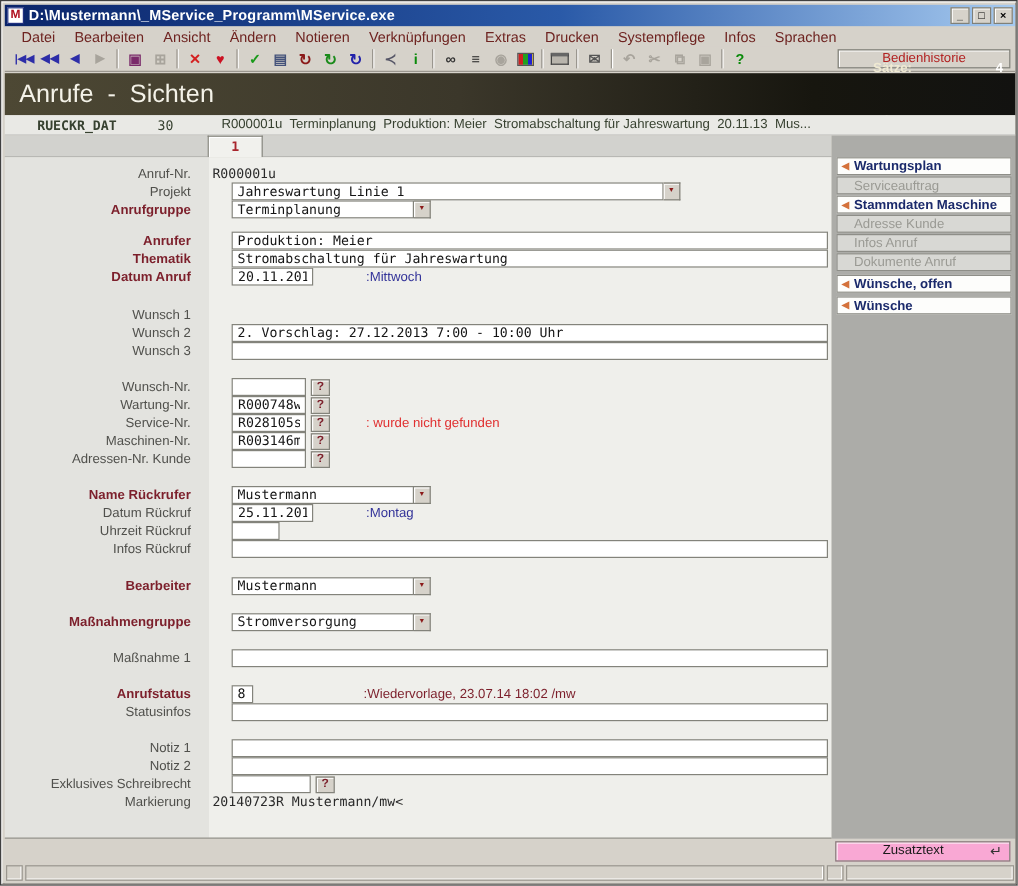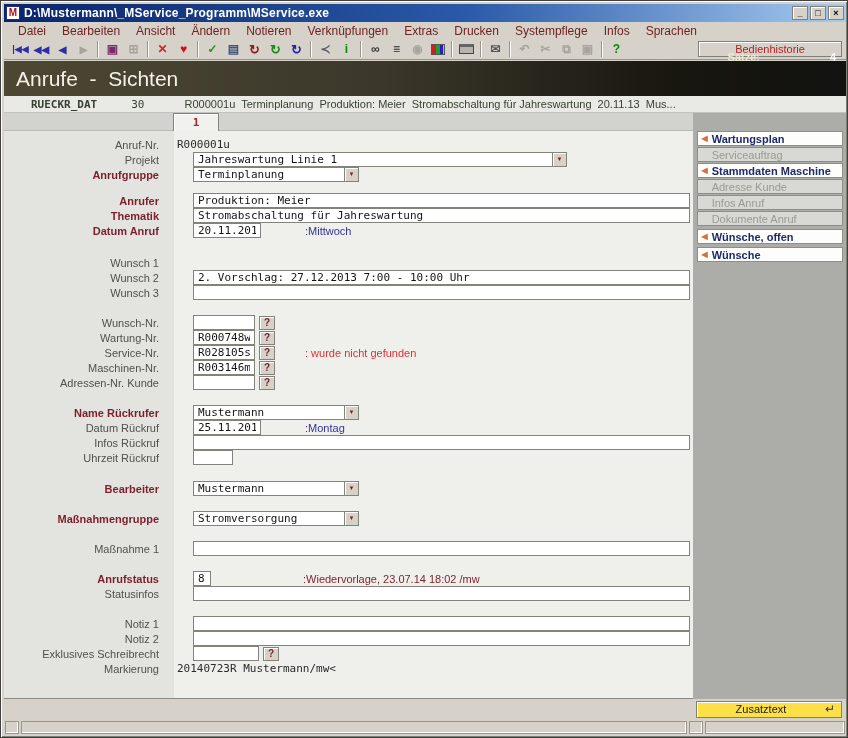--- a/index.html
+++ b/index.html
@@ -124,21 +124,21 @@
   }
   .sbtn.en { background:#fdfdfb; color:#1b2a6b; font-weight:bold; }
   .sbtn.di { background:#d8d8d4; color:#9a9a94; }
   .sbtn.gap { margin-top:3px; }
   .s-arrow { color:#d4713a; font-size:8px; margin-right:4px; }
   .sbtn.di .s-arrow { visibility:hidden; }
   
   .footerstrip { position:absolute; left:3px; top:698px; width:842px; height:20px; background:#d6d2ca; }
   .zusatz-btn {
     position:absolute; right:4px; top:2px; width:146px; height:17px;
-    background:#fde047; border:1px solid #808078; box-shadow: inset 1px 1px 0 #fff;
+    background:#f9a8d4; border:1px solid #808078; box-shadow: inset 1px 1px 0 #fff;
     font:11px/15px "Liberation Sans",sans-serif; color:#1a1a1a;
     display:flex; align-items:center;
   }
   .zusatz-label { flex:1; text-align:center; }
   .enter-ico { margin-right:6px; font-size:12px; color:#333; }
   .statusbar {
     position:absolute; left:3px; top:718px; width:842px; height:17px;
     background:#d6d2ca; display:flex; align-items:center; gap:2px; padding:0 1px;
   }
   .spanel { height:13px; border:1px solid #9a968e; box-shadow: inset -1px -1px 0 #fff; background:#d6d2ca; }
@@ -312,26 +312,26 @@
           <input class="fbox w-md" readonly="" value="Mustermann" style="">
           <span class="ddbtn">▼</span>
         </span>
     </div>
     <div class="frow">
       <span class="flabel">Datum Rückruf</span>
       <input class="fbox w-date" readonly="" value="25.11.2013" style="">
       <span class="info-navy ml-date">:Montag</span>
     </div>
     <div class="frow">
-      <span class="flabel">Infos Rückruf</span>
-      <input class="fbox w-full" readonly="" value="" style="">
-    </div>
-    <div class="frow">
       <span class="flabel">Uhrzeit Rückruf</span>
       <input class="fbox w-time" readonly="" value="" style="">
+    </div>
+    <div class="frow">
+      <span class="flabel">Infos Rückruf</span>
+      <input class="fbox w-full" readonly="" value="" style="">
     </div>
 
     <div class="frow" style="margin-top:16px">
       <span class="flabel req">Bearbeiter</span>
       <span class="combo">
           <input class="fbox w-md" readonly="" value="Mustermann" style="">
           <span class="ddbtn">▼</span>
         </span>
     </div>
 

